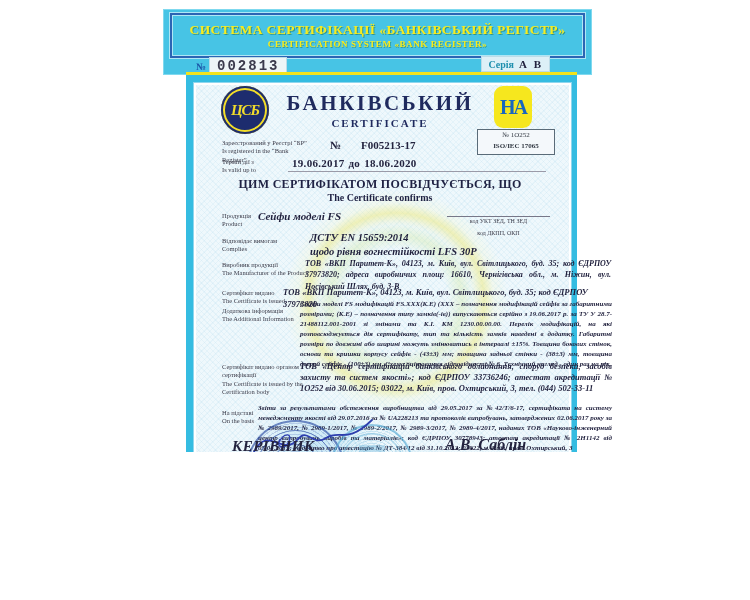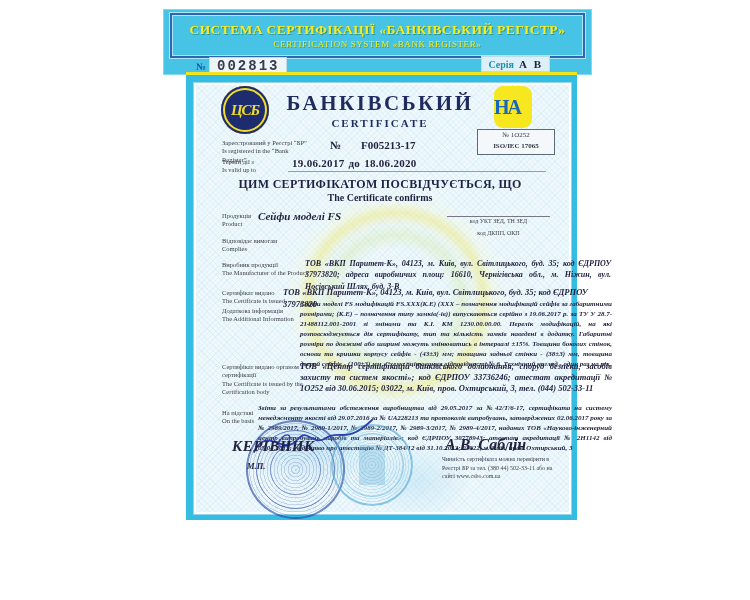--- a/index.html
+++ b/index.html
@@ -1,27 +1,27 @@
 <!DOCTYPE html>
 <html><head>
 <meta charset="utf-8">
 <style>
   html,body{margin:0;padding:0;}
-  .page{position:relative;width:750px;height:600px;background:#ffffff;overflow:hidden;
+  .page{position:relative;width:750px;height:452px;background:#ffffff;overflow:hidden;
         font-family:"Liberation Serif",serif;color:#23233f;}
 
   
   .banner{position:absolute;left:163px;top:9px;width:429px;height:66px;background:#47c4e5;
           box-shadow:inset 0 0 0 1px #7fd9ef;}
   .banner-frame{position:absolute;left:7px;top:4px;right:7px;height:41px;border:2px solid #2b65b4;
           box-shadow:inset 0 0 0 1px #aee6f5, 0 0 0 1px #aee6f5;
           display:flex;flex-direction:column;align-items:center;justify-content:center;gap:1px;}
   .banner-uk{color:#f8ec1e;font-weight:bold;font-size:13.5px;letter-spacing:.4px;white-space:nowrap;
           text-shadow:1px 1px 0 rgba(30,110,70,.55);}
-  .banner-en{color:#f8ec1e;font-weight:normal;font-size:9px;letter-spacing:.6px;white-space:nowrap;
+  .banner-en{color:#f8ec1e;font-weight:bold;font-size:9px;letter-spacing:.6px;white-space:nowrap;
           text-shadow:.7px .7px 0 rgba(30,110,70,.5);}
   .serial{position:absolute;left:33px;top:48px;display:flex;align-items:center;gap:3px;}
   .serial-sign{color:#1c55a8;font-weight:bold;font-size:10px;}
   .serial-chip{background:#eef5f7;border:1px solid #bcdce8;padding:0 7px;font-family:"Liberation Mono",monospace;
           font-weight:bold;font-size:14px;color:#3a3a4c;letter-spacing:2px;}
   .series{position:absolute;right:42px;top:47px;display:flex;align-items:center;background:#ddf0f7;
           border:1px solid #bcdce8;padding:1px 6px;gap:5px;}
   .series-label{color:#1e8fae;font-weight:bold;font-size:10px;}
   .series-val{color:#23233f;font-weight:bold;font-size:11px;letter-spacing:2px;}
   .yellow-rule{position:absolute;left:23px;right:15px;bottom:0;height:3px;background:#f2e31c;}
@@ -38,21 +38,21 @@
           repeating-linear-gradient(45deg, rgba(150,205,230,.13) 0 1px, transparent 1px 4px),
           repeating-linear-gradient(-45deg, rgba(150,205,230,.13) 0 1px, transparent 1px 4px),
           linear-gradient(#eff8fc,#eff8fc);}
 
   
   .logo-csb{position:absolute;left:221px;top:86px;width:48px;height:48px;border-radius:50%;
         background:#1d2c6e;box-shadow:inset 0 0 0 2px #1d2c6e, inset 0 0 0 4px #f2dd2a;
         display:flex;align-items:center;justify-content:center;}
   .logo-csb span{color:#f2dd2a;font-weight:bold;font-size:15px;letter-spacing:-1px;font-style:italic;}
   .logo-na{position:absolute;left:494px;top:86px;width:38px;height:42px;border-radius:9px;background:#f6e71e;
-        display:flex;align-items:center;}
+        display:flex;align-items:center;justify-content:center;}
   .logo-na span{color:#1766c0;font-weight:bold;font-size:20px;letter-spacing:-2px;}
   .iso-badge{position:absolute;left:477px;top:129px;width:76px;height:24px;border:1px solid #5a6b78;
         background:#f4f8fb;text-align:center;font-size:7px;line-height:11px;color:#333a44;}
   .iso-badge .l2{font-weight:bold;}
 
   
   .title-uk{position:absolute;left:270px;top:91px;width:220px;text-align:center;
         font-size:21px;font-weight:bold;letter-spacing:2.5px;color:#1f2a5e;}
   .title-en{position:absolute;left:270px;top:117px;width:220px;text-align:center;
         font-size:11px;font-weight:bold;letter-spacing:2px;color:#1f2a5e;}
@@ -155,20 +155,24 @@
   </div>
   <div class="fvalue" style="left:258px;top:210px;font-size:11px;">Сейфи моделі FS</div>
   <div class="code-block code-top-rule" style="top:216px;">
     <div class="code-caption">код УКТ ЗЕД, ТН ЗЕД</div>
   </div>
 
   <div class="flabel" style="left:222px;top:237px;">
     <div>Відповідає вимогам</div>
     <div>Complies</div>
   </div>
+  <div class="fvalue" style="left:310px;top:231px;font-size:10.5px;line-height:1.35;width:200px;">
+    <div>ДСТУ EN 15659:2014</div>
+    <div>щодо рівня вогнестійкості LFS 30P</div>
+  </div>
   <div class="code-block" style="top:229px;">
     <div class="code-caption">код ДКПП, ОКП</div>
   </div>
 
   <div class="flabel" style="left:222px;top:261px;">
     <div>Виробник продукції</div>
     <div>The Manufacturer of the Product</div>
   </div>
   <div class="fvalue" style="left:305px;top:258px;width:306px;font-size:8px;line-height:1.42;text-align:justify;">ТОВ «ВКП Паритет-К», 04123, м. Київ, вул. Світлицького, буд. 35; код ЄДРПОУ 37973820; адреса виробничих площ: 16610, Чернігівська обл., м. Ніжин, вул. Носівський Шлях, буд. 3-В</div>
 

